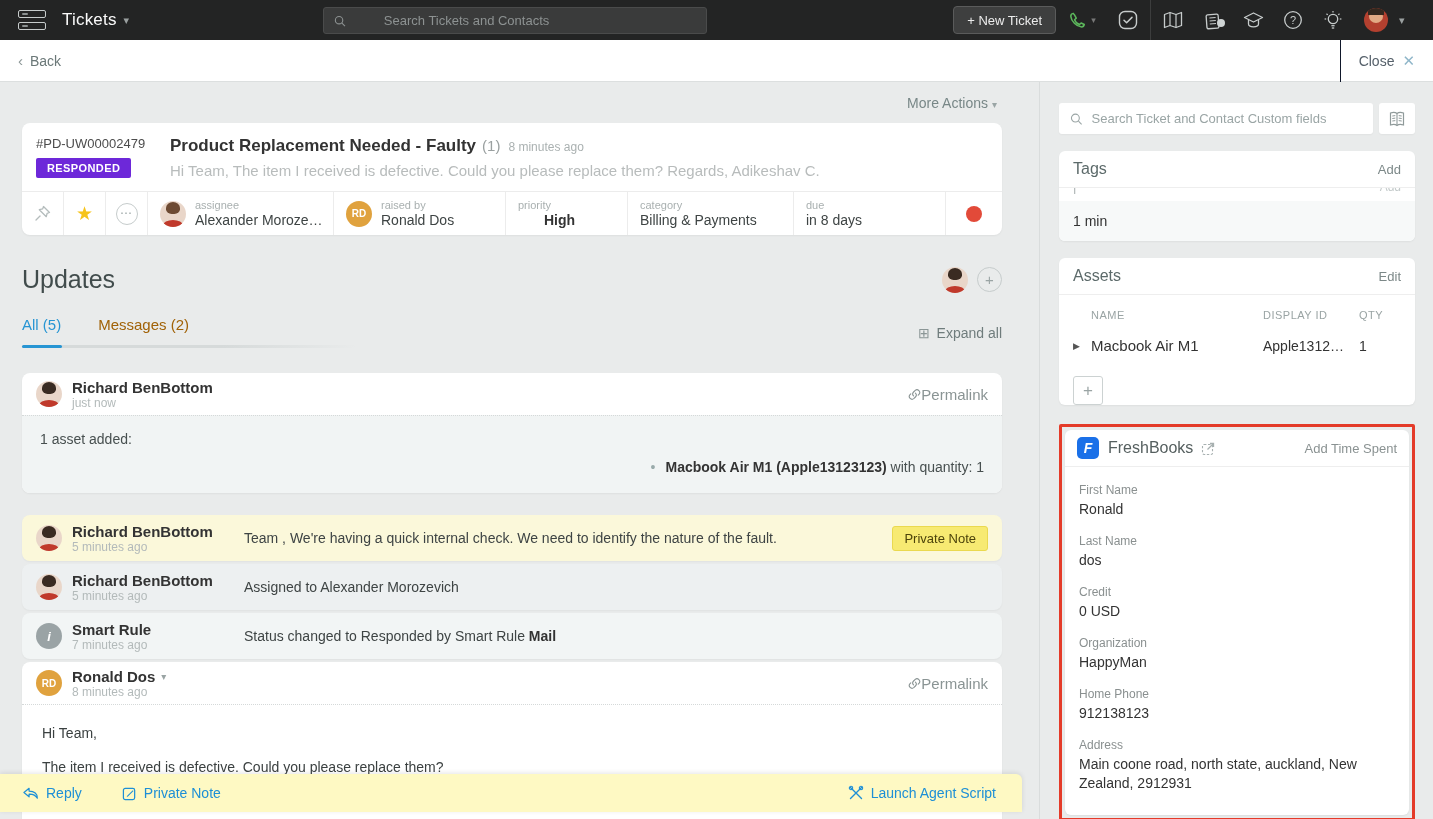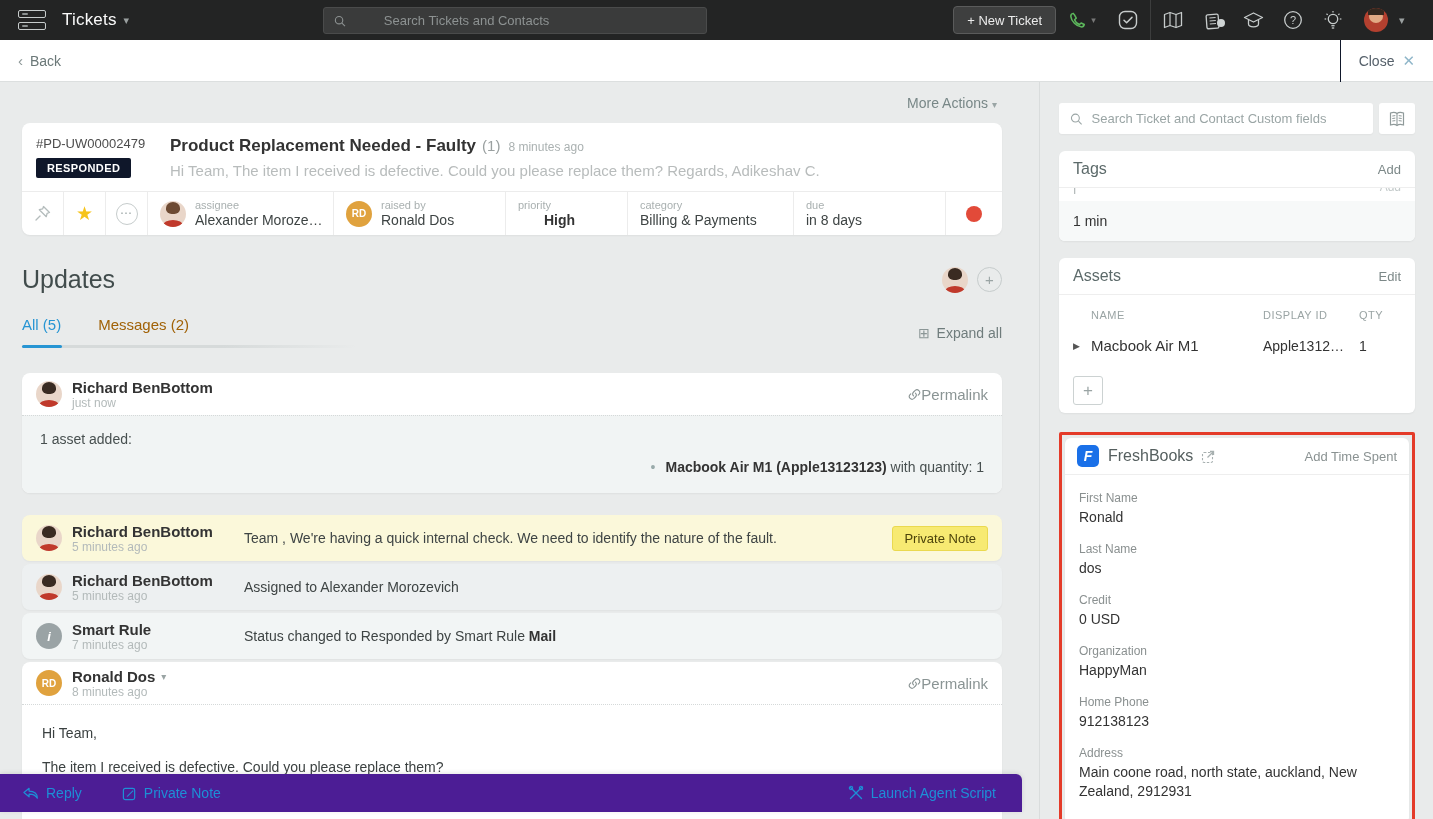--- a/index.html
+++ b/index.html
@@ -38,21 +38,21 @@
   .sidecol { position:absolute; left:1041px; top:0; width:392px; height:737px; padding:0 18px; overflow:hidden; }
 
   .more-actions { position:absolute; top:13px; right:42px; color:#788787; font-size:14px; cursor:pointer; }
   .more-actions .carat { font-size:10px; color:#9aa5a5; margin-left:4px; }
 
   
   .ticket-card { margin:41px 38px 0 22px; width:980px; background:#fff; border-radius:8px; box-shadow:0 1px 2px rgba(0,0,0,.05); }
   .ticket-head { display:flex; padding:13px 16px 12px 14px; }
   .ticket-left { width:112px; flex:none; }
   .ticket-id { font-size:13px; color:#4c4c4c; }
-  .status-badge { margin-top:7px; display:inline-block; background:#0f172a; color:#fff; font-size:11px; font-weight:bold; letter-spacing:.4px; padding:4px 11px; border-radius:2px; }
+  .status-badge { margin-top:7px; display:inline-block; background:#6d28d9; color:#fff; font-size:11px; font-weight:bold; letter-spacing:.4px; padding:4px 11px; border-radius:2px; }
   .ticket-right { flex:1; margin-left:22px; min-width:0; }
   .ticket-titlerow { display:flex; align-items:baseline; gap:6px; }
   .ticket-title { font-size:17px; color:#333; font-weight:600; }
   .ticket-count { font-size:15px; color:#9aa0a0; }
   .ticket-time { font-size:12px; color:#aab1b1; margin-left:2px; }
   .ticket-preview { margin-top:6px; font-size:15px; color:#b8bcbc; white-space:nowrap; overflow:hidden; text-overflow:ellipsis; }
   .prop-row { border-top:1px solid #ececec; display:flex; height:44px; align-items:stretch; }
   .prop-cell { border-right:1px solid #ececec; display:flex; align-items:center; }
   .prop-cell:last-child { border-right:none; }
   .icon-cell { width:42px; justify-content:center; cursor:pointer; }
@@ -108,21 +108,21 @@
   .note-text { flex:1; font-size:14px; color:#3e4444; padding-left:20px; }
   .note-text b { color:#333; }
   .pn-badge { background:#f7ea72; border:1px solid #ead94f; color:#4c430a; font-size:13px; padding:4px 11px; border-radius:3px; flex:none; }
   .info-av { width:26px; height:26px; border-radius:50%; background:#9aa3a5; color:#fff; font-size:13px; font-weight:bold; display:flex; align-items:center; justify-content:center; flex:none; font-style:italic; }
 
   .upd-card5 { margin-top:3px; background:#fff; border-radius:8px 8px 0 0; box-shadow:0 1px 2px rgba(0,0,0,.05); height:178px; overflow:hidden; }
   .upd-body5 { border-top:1px dotted #d5d9d9; padding:20px 20px; }
   .msg-line { font-size:14px; color:#3b4141; margin-bottom:18px; }
 
   
-  .footerbar { position:absolute; left:0; bottom:7px; width:1022px; height:38px; background:#4c1d95; border-radius:0 6px 0 0; box-shadow:0 -1px 5px rgba(0,0,0,.10); display:flex; align-items:center; padding:0 26px 0 22px; z-index:5; }
+  .footerbar { position:absolute; left:0; bottom:7px; width:1022px; height:38px; background:#fef9c3; border-radius:0 6px 0 0; box-shadow:0 -1px 5px rgba(0,0,0,.10); display:flex; align-items:center; padding:0 26px 0 22px; z-index:5; }
   .f-act { display:flex; align-items:center; gap:7px; color:#1d8fd6; font-size:14px; cursor:pointer; }
   .f-act + .f-act { margin-left:40px; }
   .footerbar .spacer { flex:1; }
 
   
   .side-searchrow { margin-top:21px; display:flex; gap:6px; }
   .side-search { flex:1; height:31px; background:#fff; border-radius:3px; display:flex; align-items:center; box-shadow:0 1px 2px rgba(0,0,0,.04); }
   .side-search .mag { margin:0 9px 0 11px; }
   .side-search input { border:none; outline:none; background:transparent; font-size:13px; color:#555; width:100%; font-family:"Liberation Sans",sans-serif; }
   .side-search input::placeholder { color:#9aa5a5; }
@@ -130,21 +130,21 @@
 
   .side-card { margin-top:17px; background:#fff; border-radius:6px; box-shadow:0 1px 2px rgba(0,0,0,.05); overflow:hidden; }
   .side-card-head { height:37px; display:flex; align-items:center; justify-content:space-between; padding:0 14px; border-bottom:1px solid #eee; }
   .side-card-title { font-size:16px; color:#5c6a6a; }
   .side-link { font-size:13px; color:#7c8888; cursor:pointer; }
   .tags-remnant { height:13px; overflow:hidden; position:relative; background:#fff; }
   .tags-remnant .frag { position:absolute; top:-9px; left:14px; color:#aab2b2; font-size:13px; }
   .tags-remnant .frag-r { position:absolute; top:-8px; right:14px; color:#c3caca; font-size:12px; }
   .tags-row { background:#f7f9f9; padding:12px 14px; font-size:14px; color:#333; }
 
-  .assets-body { padding:12px 14px 8px; }
+  .assets-body { padding:12px 14px 0; }
   .assets-cols { display:flex; font-size:11px; color:#9aa4a4; letter-spacing:.5px; margin-top:2px; }
   .assets-cols .c-name { flex:1; padding-left:18px; }
   .assets-cols .c-id { width:96px; }
   .assets-cols .c-qty { width:42px; }
   .asset-row { display:flex; align-items:center; margin-top:16px; font-size:15px; color:#333; }
   .asset-row .tri { width:18px; font-size:9px; color:#555; cursor:pointer; }
   .asset-row .a-name { flex:1; }
   .asset-row .a-id { width:96px; font-size:14px; }
   .asset-row .a-qty { width:42px; font-size:14px; }
   .plus-sq { margin-top:22px; width:30px; height:29px; border:1px solid #ccd2d2; border-radius:3px; background:#fff; color:#9aa4a4; font-size:17px; display:flex; align-items:center; justify-content:center; cursor:pointer; }

